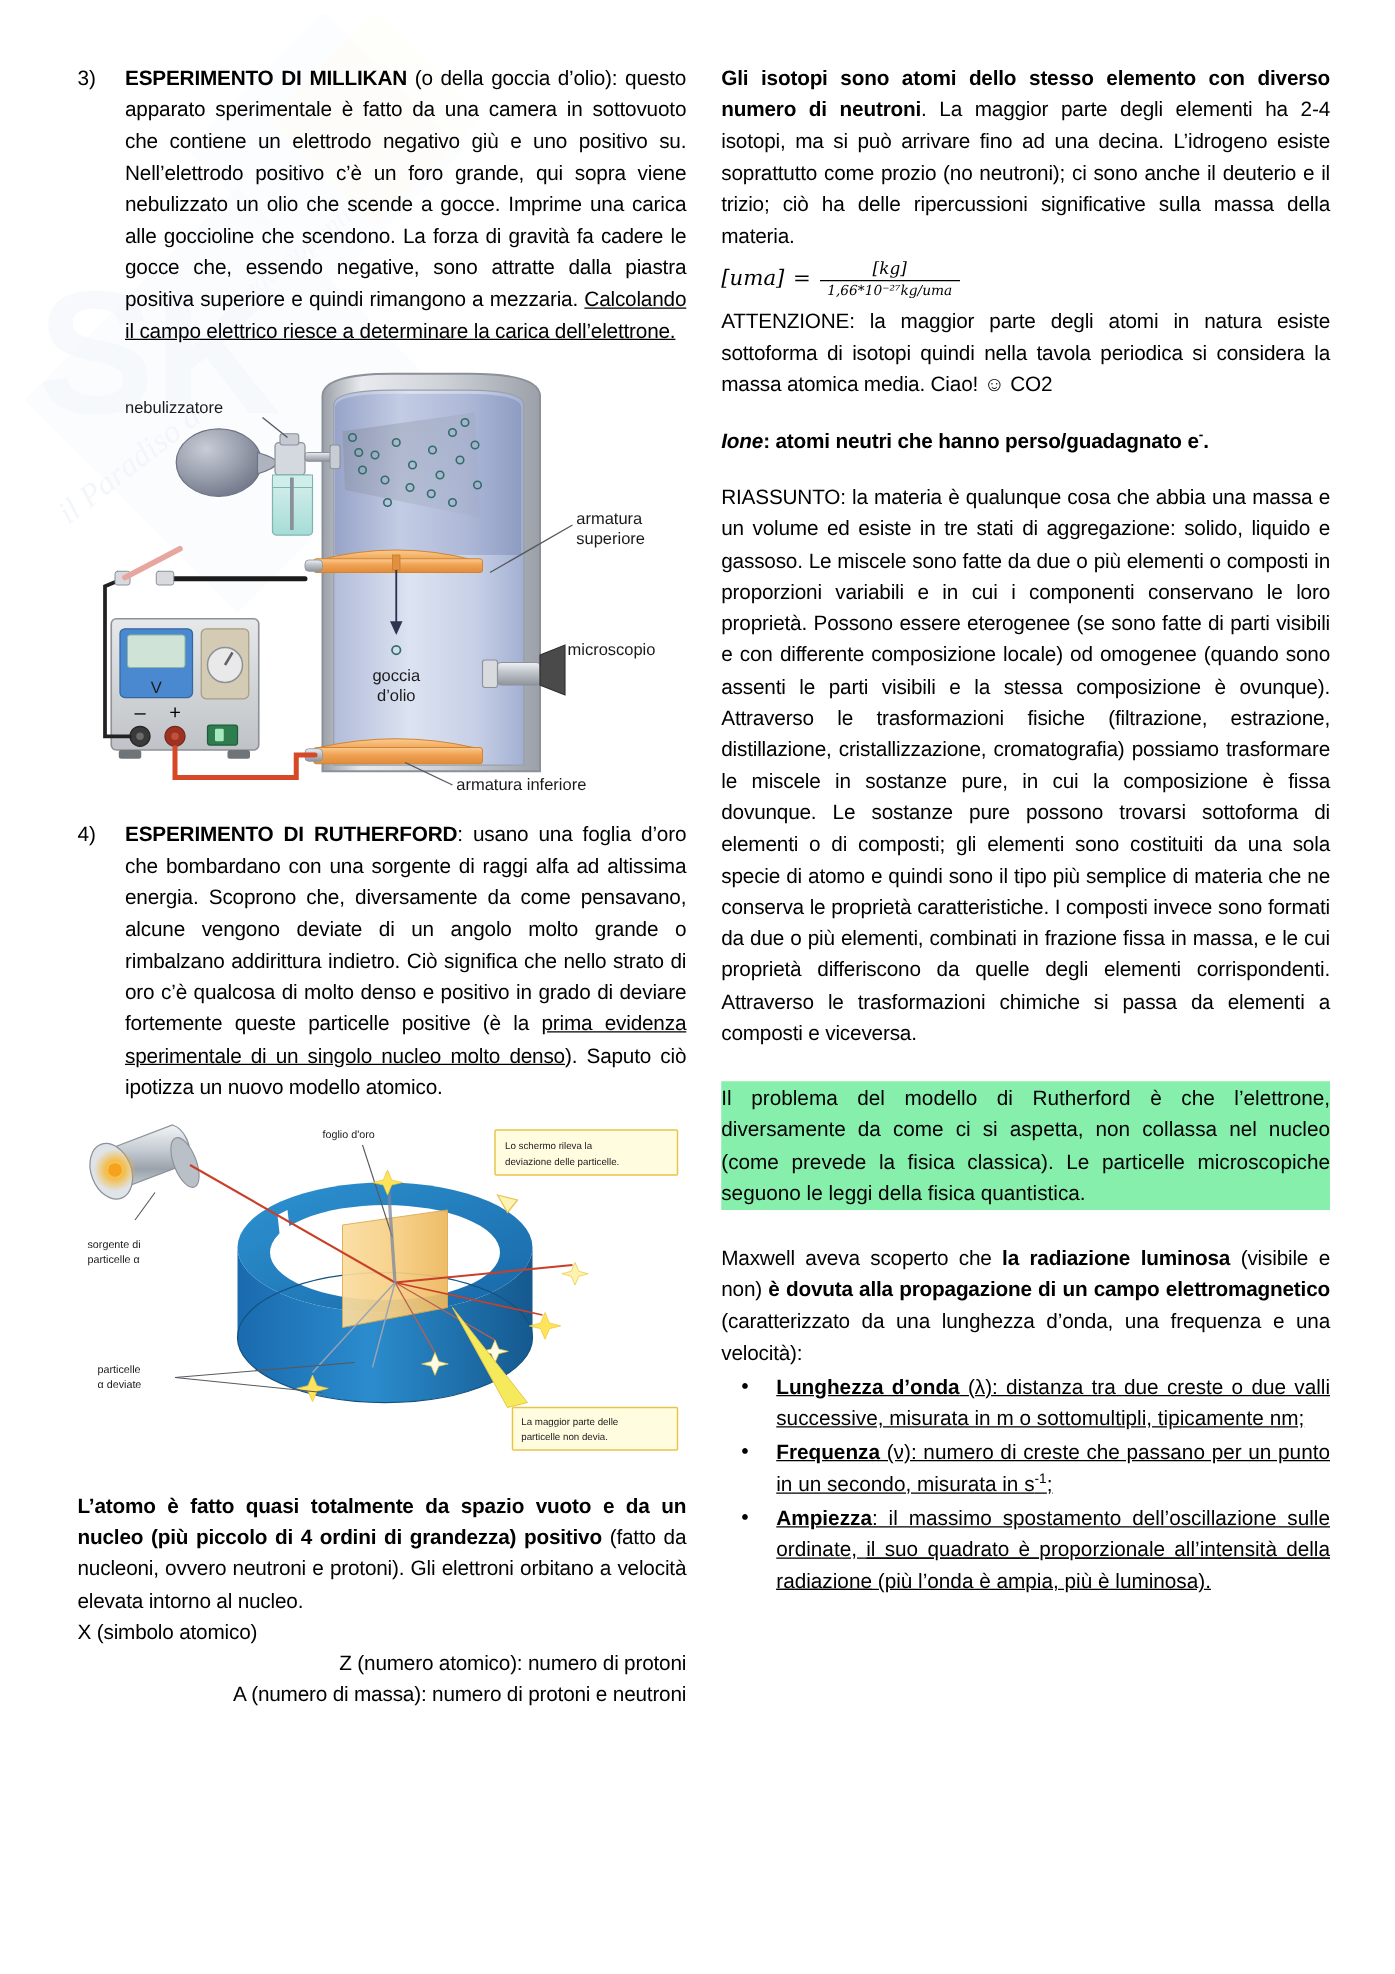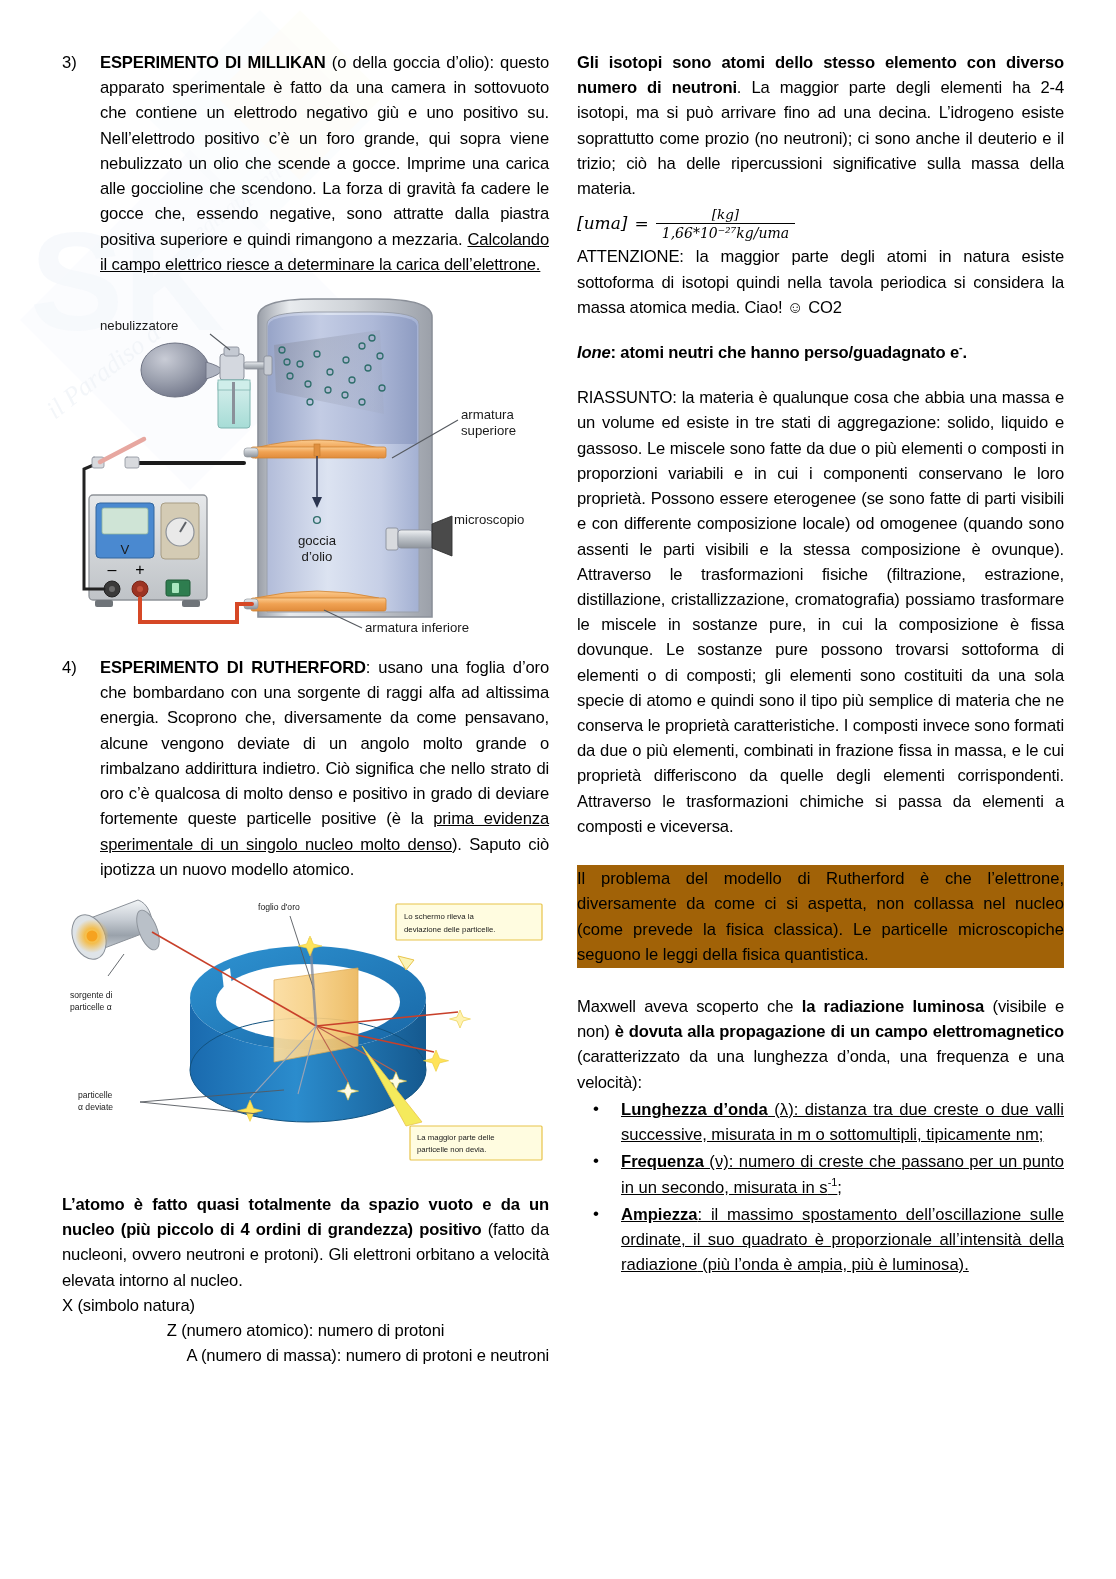--- a/index.html
+++ b/index.html
@@ -62,21 +62,21 @@
     font-size:16.6px;
     line-height:1.52;
   }
   .numitem .txt { flex:1 1 auto; }
 
   .gap-s { height:11px; }
   .gap-m { height:20px; }
   .gap-l { height:26px; }
 
   .hlblock {
-    background:#a16207;
+    background:#86efac;
     font-size:16.6px;
     line-height:1.52;
     text-align:justify;
     padding:1px 0 1px 0;
   }
 
   
   ul.bul { list-style:none; margin:0; padding:0;text-decoration:underline; }
   ul.bul > li {
     position:relative;
@@ -99,21 +99,21 @@
     font-style:italic;
     display:flex;
     align-items:center;
     font-size:17px;
     margin:3px 0 2px 0;
     height:38px;
   }
   .formula .eq { margin:0 7px; font-style:normal; }
   .frac { display:inline-flex; flex-direction:column; align-items:center; vertical-align:middle; }
   .frac .numer { font-size:13.5px; padding:0 6px 1px 6px; }
-  .frac .denom { font-size:14px; border-top:1.3px solid #000; padding:1px 6px 0 6px; }
+  .frac .denom { font-size:11px; border-top:1.3px solid #000; padding:1px 6px 0 6px; }
 
   
   .fig { position:relative; }
   #fig-millikan { width:487px; height:352px; margin-top:4px; }
   #fig-rutherford { width:487px; height:295px; margin-top:4px; }
   .fig svg { display:block; }
   .figlabel {
     font-family:"Liberation Sans", sans-serif;
     font-size:13.2px;
     fill:#1a1a1a;
@@ -427,22 +427,22 @@
             <rect x="348" y="240" width="132" height="34" rx="1" fill="#fffce0" stroke="#e8c44a" stroke-width="1.2"></rect>
             <text class="callout-text" x="355" y="254">La maggior parte delle</text>
             <text class="callout-text" x="355" y="266">particelle non devia.</text>
           </g>
         </svg>
       </div>
 
       <div class="gap-s"></div>
 
       <p class="body-text"><span class="b">L’atomo è fatto quasi totalmente da spazio vuoto e da un nucleo (più piccolo di 4 ordini di grandezza) positivo</span><span> (fatto da nucleoni, ovvero neutroni e protoni). Gli elettroni orbitano a velocità elevata intorno al nucleo.</span></p>
-      <p class="body-text" style="text-align:left">X (simbolo natura)</p>
-      <p class="body-text" style="text-align:center">Z (numero atomico): numero di protoni</p>
+      <p class="body-text" style="text-align:left">X (simbolo atomico)</p>
+      <p class="body-text" style="text-align:right">Z (numero atomico): numero di protoni</p>
       <p class="body-text" style="text-align:right">A (numero di massa): numero di protoni e neutroni</p>
 
     </div>
 
     <div class="col col-right">
 
       <p class="body-text"><span class="b">Gli isotopi sono atomi dello stesso elemento con diverso numero di neutroni</span><span>. La maggior parte degli elementi ha 2-4 isotopi, ma si può arrivare fino ad una decina. L’idrogeno esiste soprattutto come prozio (no neutroni); ci sono anche il deuterio e il trizio; ciò ha delle ripercussioni significative sulla massa della materia.</span></p>
 
 
       <div class="formula">

